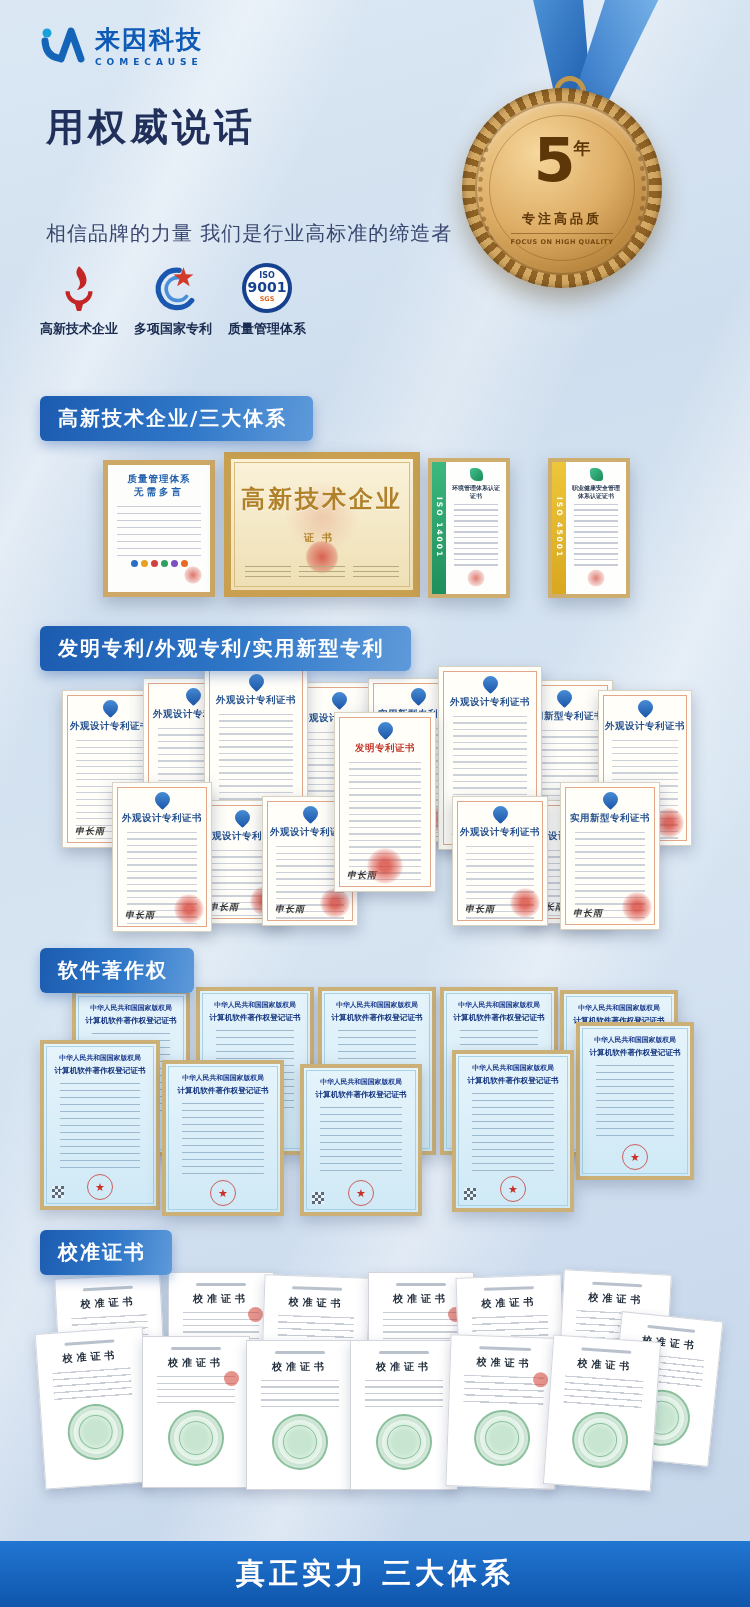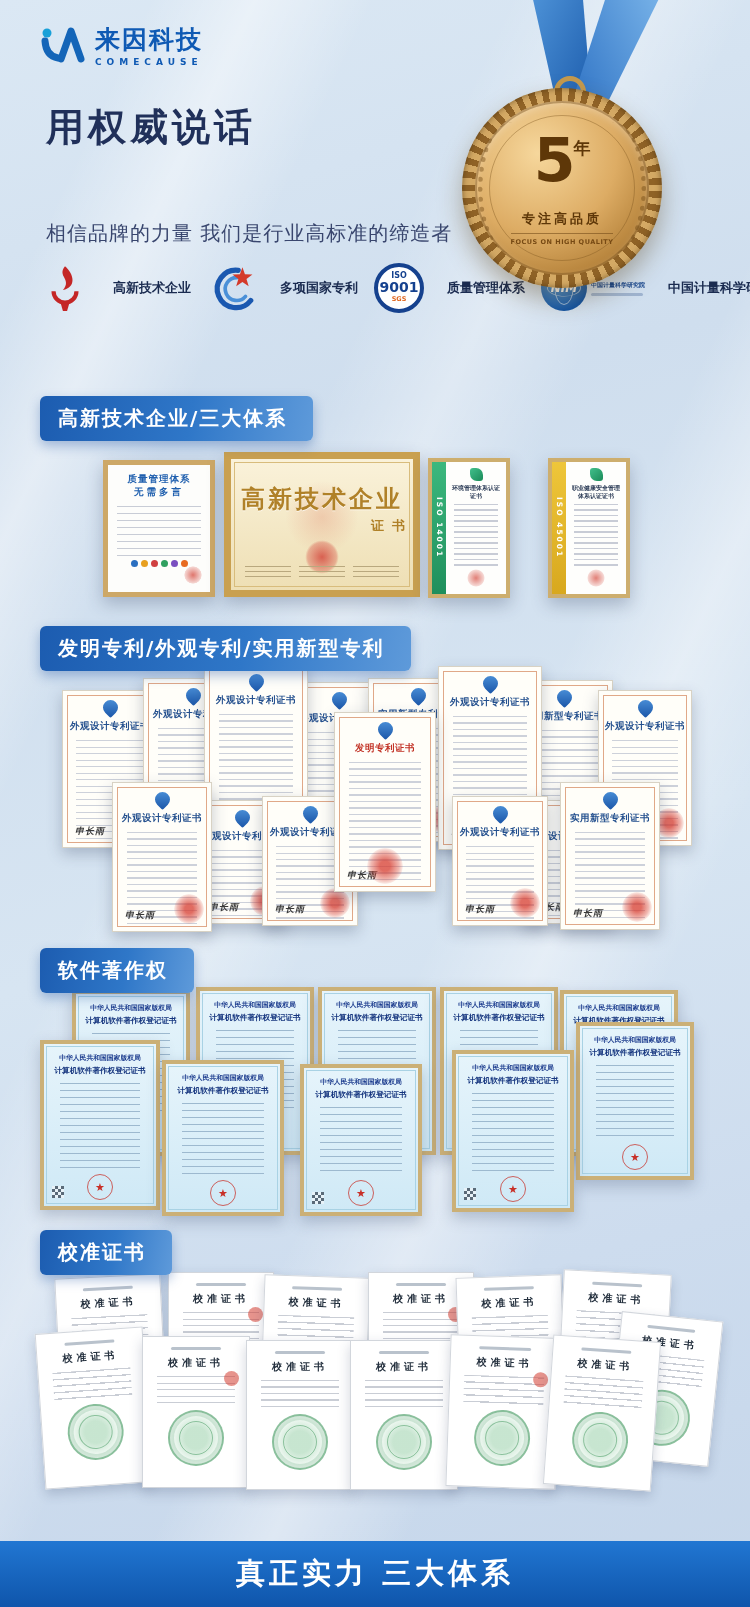--- a/index.html
+++ b/index.html
@@ -41,21 +41,21 @@
   .wreath.right{right:16px;border-right:5px dotted rgba(115,75,22,.45);}
   .medal-text{position:absolute;inset:13px;border-radius:50%;display:flex;flex-direction:column;align-items:center;justify-content:center;z-index:5;color:#5e3708;}
   .medal-number-row{display:flex;align-items:flex-start;line-height:1;}
   .medal-number{font-size:60px;font-weight:900;letter-spacing:-2px;}
   .medal-unit{font-size:17px;font-weight:700;margin-top:10px;}
   .medal-cap{font-size:13px;font-weight:900;letter-spacing:3px;margin-top:20px;}
   .medal-cap-en{font-size:6.5px;font-weight:700;letter-spacing:.5px;margin-top:5px;padding-top:4px;border-top:1px solid rgba(110,70,20,.55);color:#774a14;}
 
   
   .badges{position:absolute;top:260px;left:40px;display:flex;align-items:flex-end;gap:16px;}
-  .badge{display:flex;flex-direction:row;align-items:center;gap:23px;}
+  .badge{display:flex;flex-direction:column;align-items:center;gap:4px;}
   .badge-icon{height:56px;display:flex;align-items:center;justify-content:center;gap:4px;}
   .badge-label{font-size:13px;font-weight:700;color:#1a2b50;white-space:nowrap;}
   .iso-circle{width:50px;height:50px;border:4px solid #15418e;border-radius:50%;background:#fff;
     display:flex;flex-direction:column;align-items:center;justify-content:center;box-sizing:border-box;}
   .iso-l1{font-size:8px;font-weight:900;color:#15418e;line-height:1;}
   .iso-l2{font-size:14px;font-weight:900;color:#15418e;line-height:1.1;}
   .iso-l3{font-size:6.5px;font-weight:900;color:#e0661e;line-height:1.2;}
   .nim-globe{position:relative;width:46px;height:46px;border-radius:50%;flex:none;
     background:radial-gradient(circle at 35% 30%,#5aa4e6,#1254a4 75%);display:flex;align-items:center;justify-content:center;}
   .nim-globe::before{content:'';position:absolute;inset:6px;border-radius:50%;border:1.5px solid rgba(255,255,255,.7);transform:scaleX(.55);}
@@ -89,21 +89,21 @@
   .q-logos i:nth-child(3){background:#d04040}.q-logos i:nth-child(4){background:#30a060}
   .q-logos i:nth-child(5){background:#7a4fc0}.q-logos i:nth-child(6){background:#e86a20}
   .mini-seal{position:absolute;right:8px;bottom:8px;width:18px;height:18px;border-radius:50%;
     background:radial-gradient(circle,rgba(210,60,48,.7),rgba(210,60,48,.2) 65%,transparent 70%);}
 
   .h-cert{left:224px;top:452px;width:196px;height:145px;border:7px solid #c9a050;background:linear-gradient(180deg,#faf2da,#eedfb4);}
   .h-inner{position:absolute;inset:3px;border:1px solid #d8bc7c;pointer-events:none;}
   .h-flame{position:absolute;left:50%;top:44%;transform:translate(-50%,-50%);width:74px;height:74px;border-radius:50%;
     background:radial-gradient(circle,rgba(210,60,40,.18),transparent 70%);}
   .h-title{position:relative;font-size:24px;font-weight:900;color:#b08128;text-align:center;letter-spacing:3px;margin-top:24px;text-shadow:0 1px 0 rgba(255,255,255,.7);}
-  .h-title2{position:relative;font-size:13px;font-weight:900;color:#b08128;text-align:right;letter-spacing:8px;margin-top:2px;}
+  .h-title2{position:relative;font-size:10px;font-weight:900;color:#b08128;text-align:center;letter-spacing:8px;margin-top:16px;}
   .h-seal{position:absolute;left:50%;bottom:16px;transform:translateX(-50%);width:34px;height:34px;border-radius:50%;
     background:radial-gradient(circle,rgba(208,52,44,.75),rgba(208,52,44,.3) 60%,transparent 70%);}
   .h-cols{position:absolute;bottom:10px;left:14px;right:14px;display:flex;justify-content:space-between;}
   .h-cols i{width:46px;height:14px;display:block;background:repeating-linear-gradient(180deg,#b9a87e 0 1.2px,transparent 1.2px 5px);}
 
   .iso-cert{width:82px;height:140px;border:4px solid #cdae6e;background:#fefefc;}
   .iso-cert.green{left:428px;top:458px;}
   .iso-cert.yellow{left:548px;top:458px;}
   .iso-band{position:absolute;left:0;top:0;bottom:0;width:14px;display:flex;align-items:center;justify-content:center;
     writing-mode:vertical-rl;font-size:7.5px;font-weight:700;color:#fff;letter-spacing:2px;}
@@ -267,32 +267,20 @@
     <div class="badge">
       <div class="badge-icon">
         <div class="iso-circle">
           <span class="iso-l1">ISO</span>
           <span class="iso-l2">9001</span>
           <span class="iso-l3">SGS</span>
         </div>
       </div>
       <div class="badge-label">质量管理体系</div>
     </div>
-    <div class="badge">
-      <div class="badge-icon">
-        <div class="nim-globe">
-            <span class="nim-text">NIM</span>
-          </div>
-        <div class="nim-side">
-          <span class="nim-side-cn">中国计量科学研究院</span>
-          <span class="nim-side-bar"></span>
-        </div>
-      </div>
-      <div class="badge-label">中国计量科学研究院</div>
-    </div>
   </div>
 
   <div class="section-pill pill-systems">高新技术企业/三大体系</div>
   <div class="section-pill pill-patents">发明专利/外观专利/实用新型专利</div>
   <div class="section-pill pill-software">软件著作权</div>
   <div class="section-pill pill-calibration">校准证书</div>
 
   <div class="cert q-cert">
     <div class="q-title">质量管理体系</div>
     <div class="q-title2">无需多言</div>

